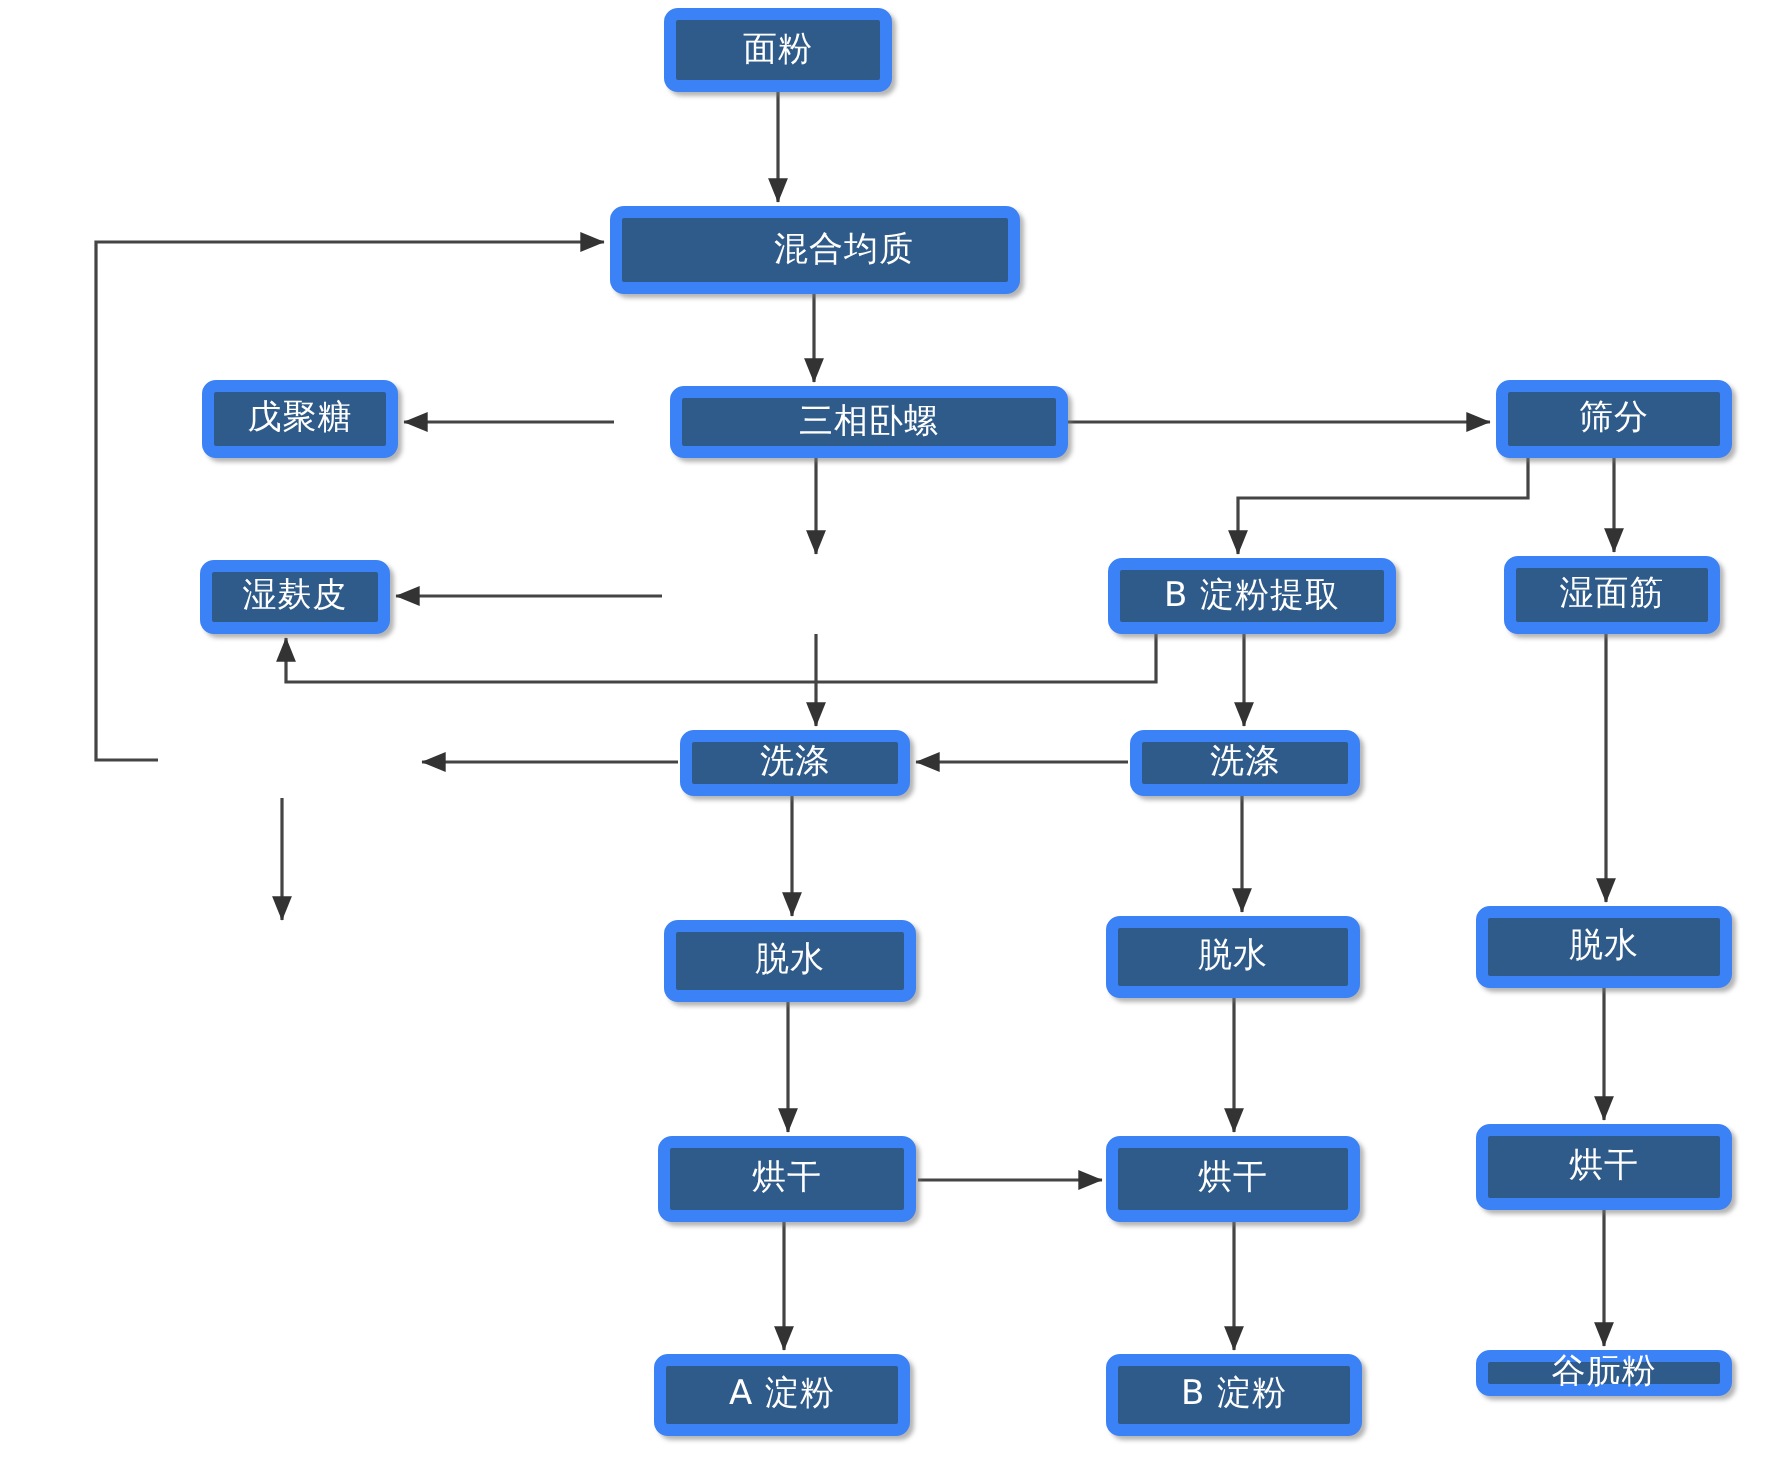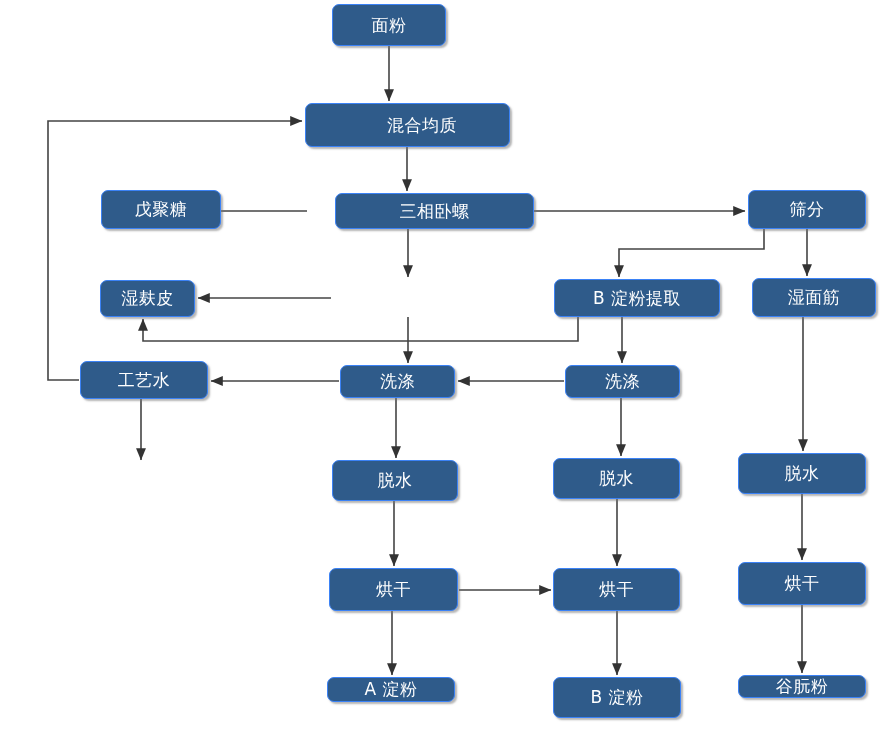--- a/index.html
+++ b/index.html
@@ -25,21 +25,21 @@
     height: 734px;
     pointer-events: none;
   }
   .node {
     position: absolute;
     box-sizing: border-box;
     display: flex;
     align-items: center;
     justify-content: center;
     background: #2f5b8a;
-    border: 1px solid #3b82f6;
+    border: 6px solid #3b82f6;
     border-radius: 7px;
     color: #ffffff;
     font-size: 17px;
     line-height: 1;
     letter-spacing: 0.5px;
     box-shadow: 2px 2px 2px rgba(120,120,120,0.55);
     z-index: 2;
     white-space: nowrap;
   }
   .node .label {
@@ -110,40 +110,37 @@
       <path d="M802,605 L802,673"></path>
     </g>
   </svg>
 
   <div class="node" style="left: 332px; top: 4px; width: 114px; height: 42px;">
     <span class="label">面粉</span>
   </div>
   <div class="node" style="left: 305px; top: 103px; width: 205px; height: 44px; padding-left: 29px;">
     <span class="label">混合均质</span>
   </div>
-  <div class="node" style="left: 101px; top: 190px; width: 120px; height: 39px;">
+  <div class="node" style="left: 101px; top: 190px; width: 98px; height: 39px;">
     <span class="label">戊聚糖</span>
   </div>
   <div class="node" style="left: 308px; top: 193px; width: 199px; height: 36px; margin-left: 27px;">
     <span class="label">三相卧螺</span>
   </div>
   <div class="node" style="left: 100px; top: 280px; width: 95px; height: 37px;">
     <span class="label">湿麸皮</span>
   </div>
   <div class="node" style="left: 748px; top: 190px; width: 118px; height: 39px;">
     <span class="label">筛分</span>
   </div>
-  <div class="node" style="left: 554px; top: 279px; width: 166px; height: 38px; justify-content: center;">
+  <div class="node" style="left: 554px; top: 279px; width: 144px; height: 38px; justify-content: center;">
     <span class="label">B 淀粉提取</span>
   </div>
-  <div class="node" style="left: 752px; top: 278px; width: 124px; height: 39px;">
+  <div class="node" style="left: 752px; top: 278px; width: 108px; height: 39px;">
     <span class="label">湿面筋</span>
-  </div>
-  <div class="node" style="left: 80px; top: 361px; width: 128px; height: 38px;">
-    <span class="label">工艺水</span>
   </div>
   <div class="node" style="left: 340px; top: 365px; width: 115px; height: 33px;">
     <span class="label">洗涤</span>
   </div>
   <div class="node" style="left: 565px; top: 365px; width: 115px; height: 33px;">
     <span class="label">洗涤</span>
   </div>
   <div class="node" style="left: 332px; top: 460px; width: 126px; height: 41px;">
     <span class="label">脱水</span>
   </div>
@@ -155,21 +152,21 @@
   </div>
   <div class="node" style="left: 329px; top: 568px; width: 129px; height: 43px;">
     <span class="label">烘干</span>
   </div>
   <div class="node" style="left: 553px; top: 568px; width: 127px; height: 43px;">
     <span class="label">烘干</span>
   </div>
   <div class="node" style="left: 738px; top: 562px; width: 128px; height: 43px;">
     <span class="label">烘干</span>
   </div>
-  <div class="node" style="left: 327px; top: 677px; width: 128px; height: 25px;">
+  <div class="node" style="left: 327px; top: 677px; width: 128px; height: 41px;">
     <span class="label">A 淀粉</span>
   </div>
   <div class="node" style="left: 553px; top: 677px; width: 128px; height: 41px;">
     <span class="label">B 淀粉</span>
   </div>
   <div class="node" style="left: 738px; top: 675px; width: 128px; height: 23px;">
     <span class="label">谷朊粉</span>
   </div>
 
 </div>

